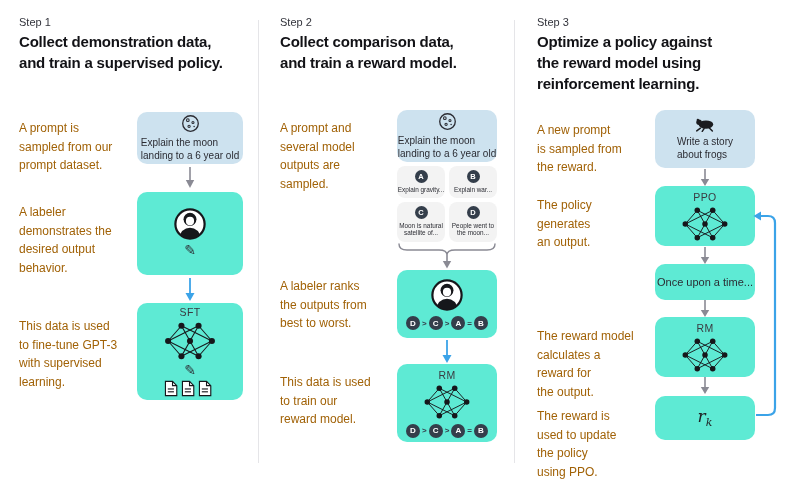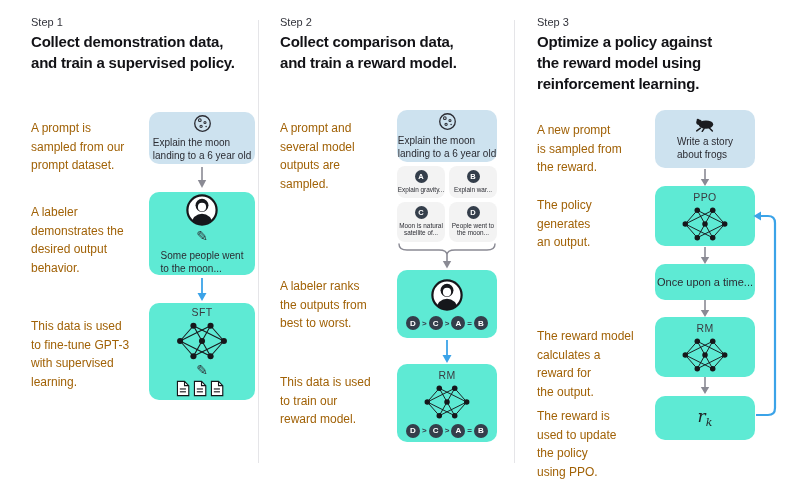--- a/index.html
+++ b/index.html
@@ -1,21 +1,21 @@
 <!DOCTYPE html>
 <html><head>
 <meta charset="utf-8">
 <style>
   * { margin:0; padding:0; box-sizing:border-box; }
   html,body { background:#ffffff; }
   .page { position:relative; width:788px; height:479px; background:#ffffff;
           font-family:"Liberation Sans", sans-serif; color:#1f2023; overflow:hidden; }
   .divider { position:absolute; top:20px; height:443px; width:1px; background:#e5e5e8; }
   .col { position:absolute; top:0; height:479px; }
-  #col1 { left:12px; width:263px;text-decoration:underline; }
+  #col1 { left:0; width:263px;text-decoration:underline; }
   #col2 { left:263px; width:262px; }
   #col3 { left:525px; width:263px; }
   .step-label { position:absolute; font-size:11px; color:#33343c; }
   .title { position:absolute; font-size:15px; font-weight:700; line-height:21px;
            color:#121216; letter-spacing:-0.2px; white-space:pre-line; }
   .cap { position:absolute; font-size:12px; line-height:18.5px; color:#a16207;
          white-space:pre-line; width:122px;margin-top:11px; }
   .box { position:absolute; border-radius:10px; display:flex; flex-direction:column;
          align-items:center; justify-content:center; }
   .blue { background:#cde2ef; }
@@ -85,22 +85,20 @@
             </clipPath>
           </defs>
         <circle cx="20" cy="20" r="17.2" fill="#ffffff" stroke="#16171b" stroke-width="2.6"></circle>
         <g clip-path="url(#lc1)">
           <path d="M20,24.5 Q9,24.5 6,40 L34,40 Q31,24.5 20,24.5 Z" fill="#16171b"></path>
           <circle cx="20" cy="14.5" r="7.6" fill="#16171b"></circle>
           <rect x="15.2" y="11.5" width="9.6" height="10" rx="4.8" fill="#ffffff"></rect>
         </g>
       </svg>
       <div class="pencil">✎</div>
-      <div class="box-cap">Some people went
-to the moon...</div>
     </div>
 
     <svg class="varrow" style="left:184px;top:278px" width="12" height="24" viewBox="0 0 12 24">
       <line x1="6" y1="0" x2="6" y2="16" stroke="#3ba3e8" stroke-width="1.8"></line>
       <path d="M1.5,15 L10.5,15 L6,23 Z" fill="#3ba3e8"></path>
     </svg>
 
     <div class="box gray" style="left:137px;top:303px;width:106px;height:97px">
       <div class="model-label">SFT</div>
       <svg width="54" height="40" viewBox="0 0 56 42">

